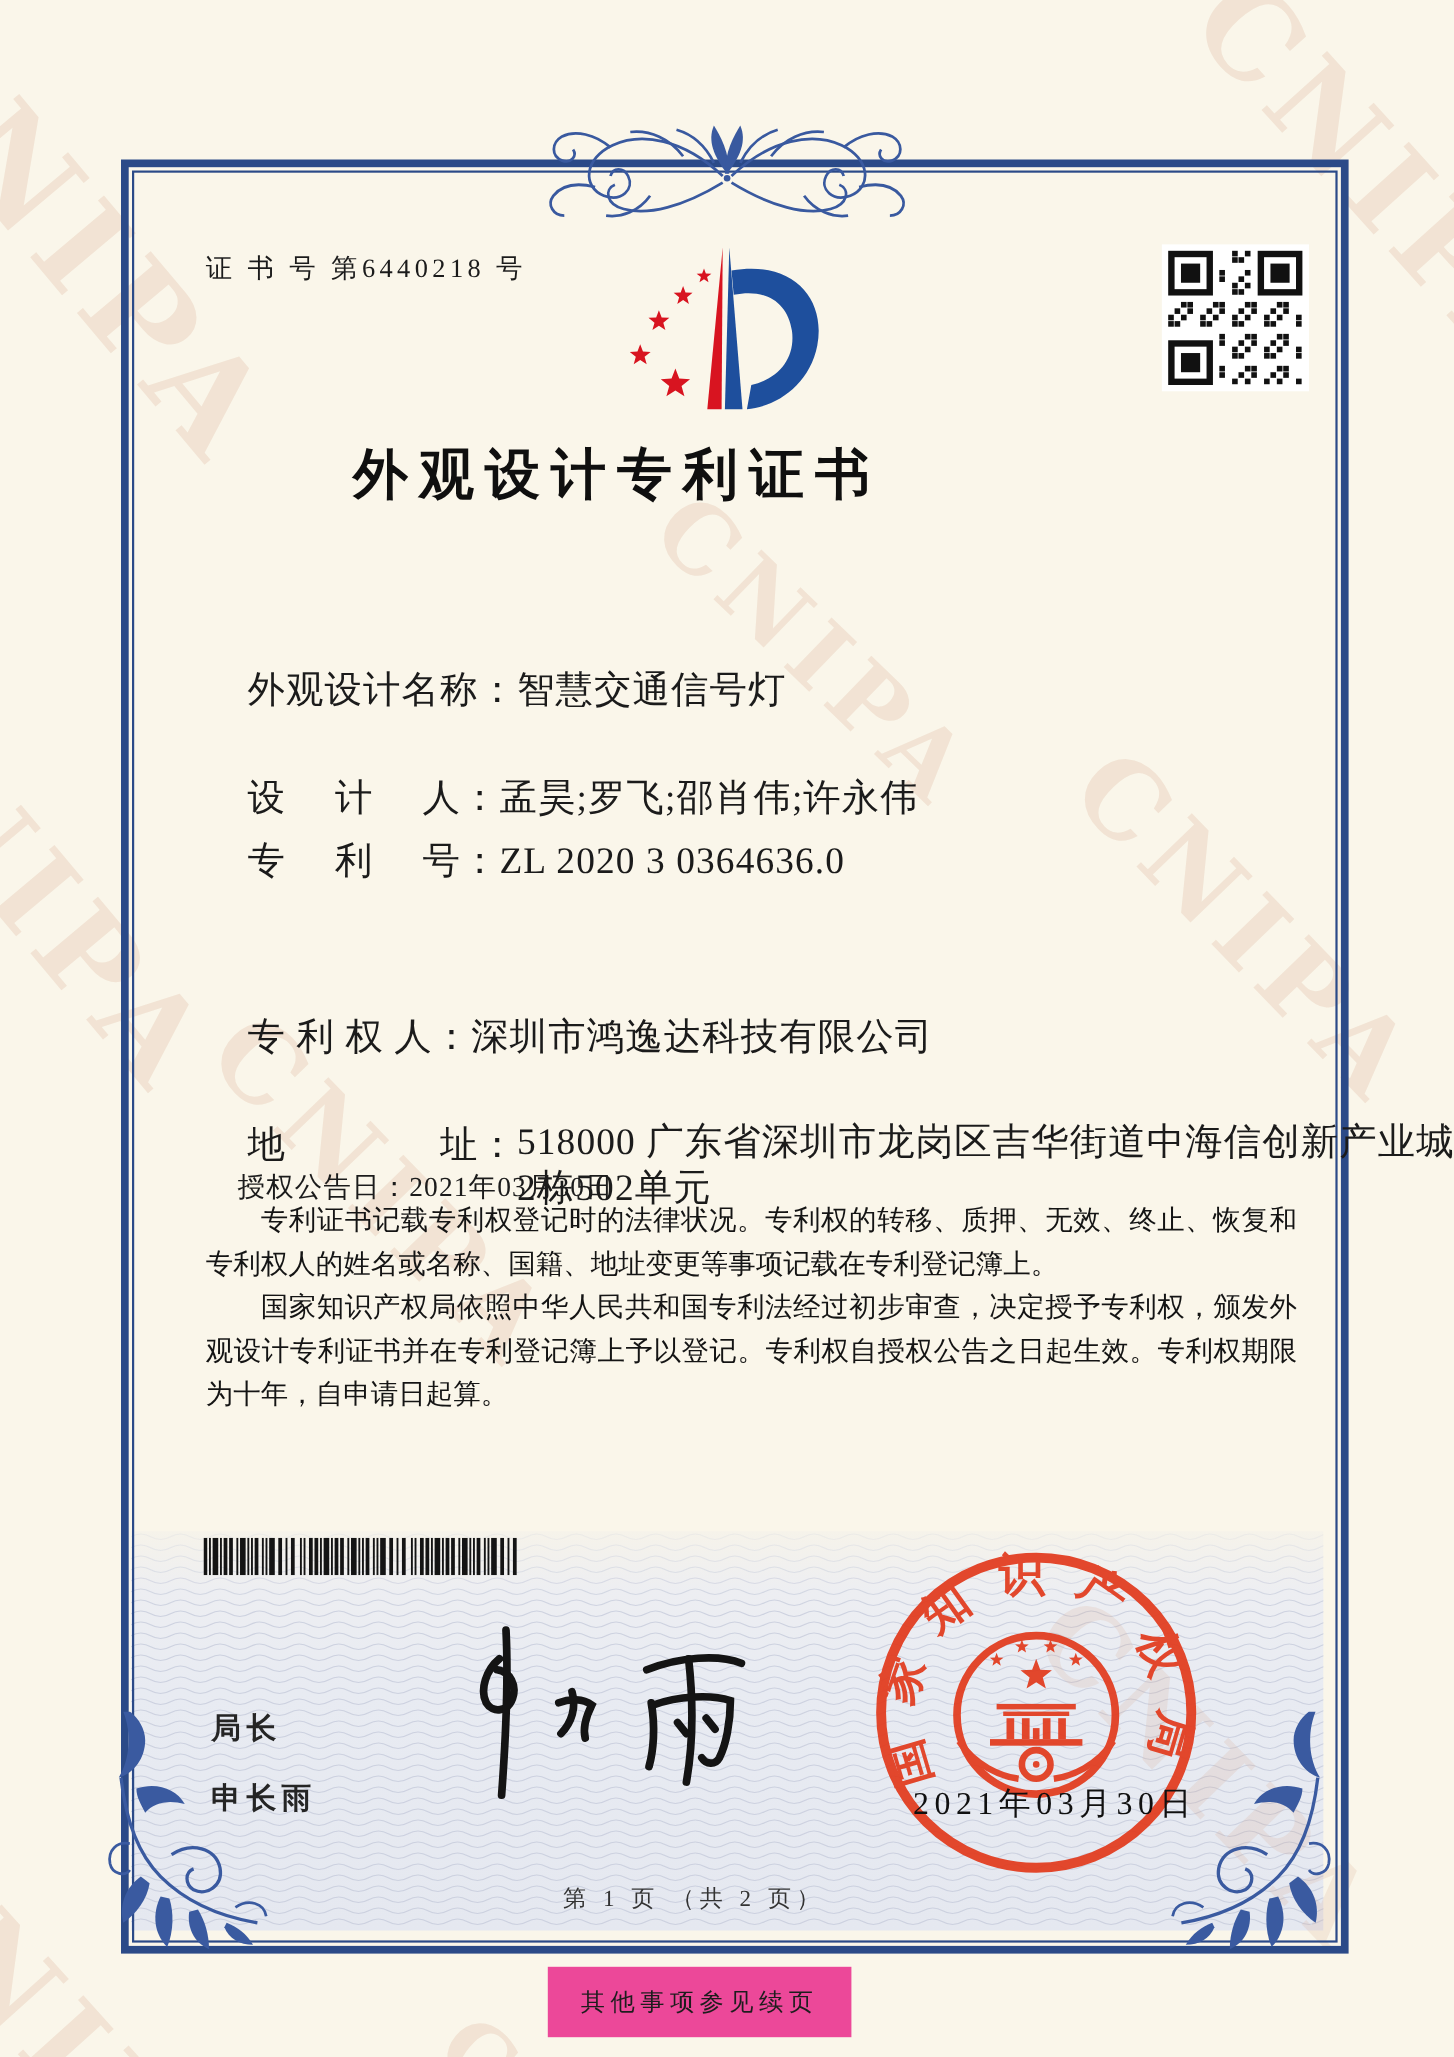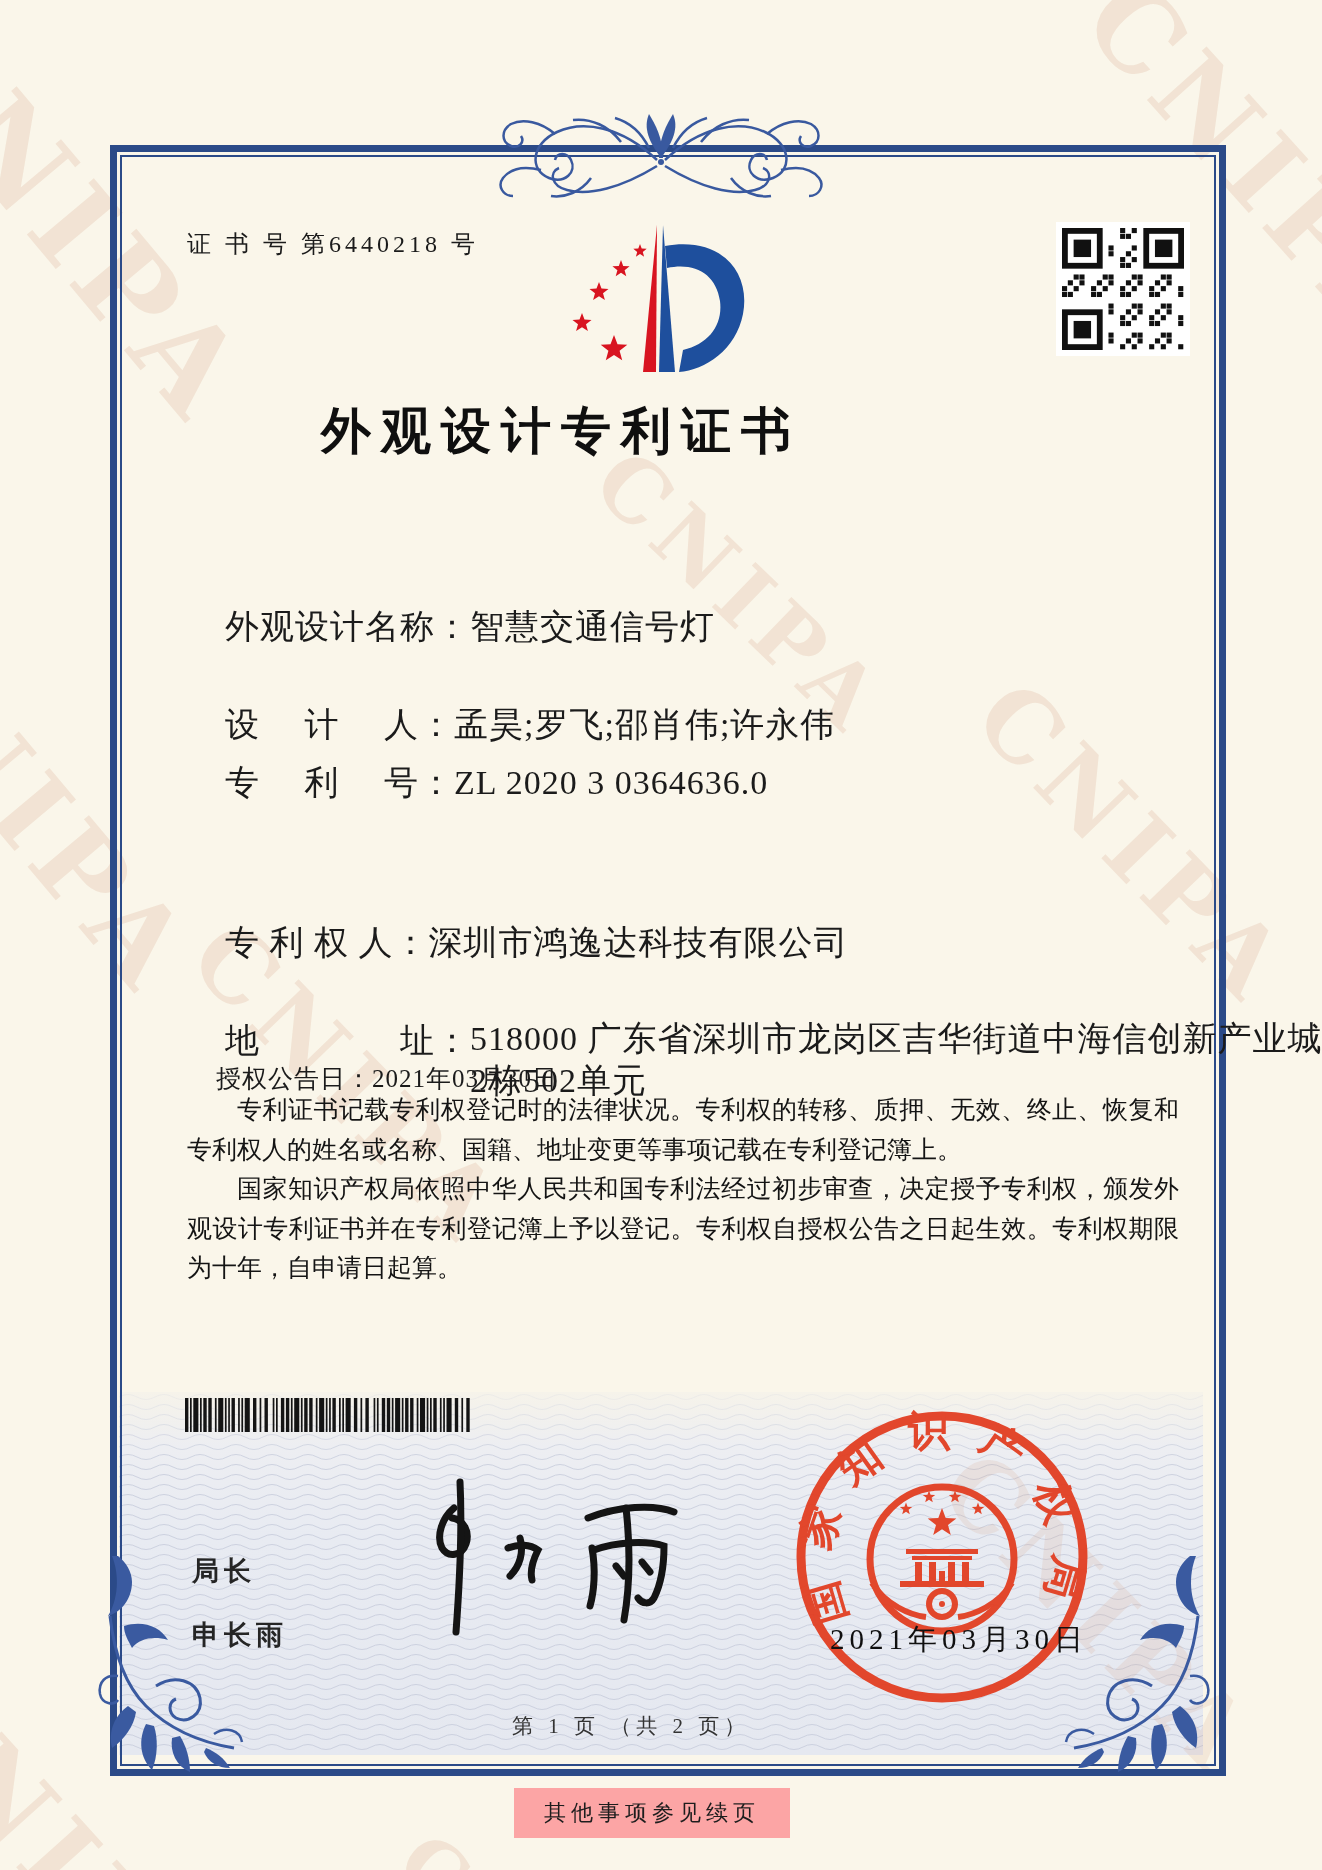--- a/index.html
+++ b/index.html
@@ -43,22 +43,22 @@
   .bureau{position:absolute;left:192px;font-size:27px;letter-spacing:5px;color:#252525;z-index:6;
           font-family:"Liberation Sans","DejaVu Sans",sans-serif;font-weight:bold;margin-top:37px;}
   .bureau-title{top:1516px;}
   .bureau-name{top:1580px;}
   .signature-svg{position:absolute;left:402px;top:1474px;z-index:7;}
   .seal-svg{position:absolute;left:794px;top:1409px;z-index:7;opacity:.93;}
   .seal-date{position:absolute;left:830px;top:1620px;font-size:29px;letter-spacing:5px;
              color:#101010;z-index:8;}
   .page-info{position:absolute;left:111px;top:1712px;width:1040px;text-align:center;
              font-size:21px;letter-spacing:5px;color:#333;z-index:6;}
-  .note-strip{position:absolute;left:498px;top:1788px;width:276px;height:50px;background:#fca5a5;
-              z-index:6;display:flex;align-items:center;justify-content:center;margin-left:16px;}
+  .note-strip{position:absolute;left:498px;top:1788px;width:276px;height:64px;background:#ec4899;
+              z-index:6;display:flex;align-items:center;justify-content:center;}
   .note-text{font-size:22px;letter-spacing:5px;color:#1d1d1d;}
 </style>
 </head>
 <body>
 
 <div class="page">
 
   <span class="wm" style="left:-35px;top:-15px;font-size:120px;transform:rotate(50deg);">CNIPA</span>
   <span class="wm" style="left:1155px;top:-45px;font-size:110px;transform:rotate(48deg);">CNIPA</span>
   <span class="wm" style="left:645px;top:430px;font-size:86px;transform:rotate(44deg);">CNIPA</span>

